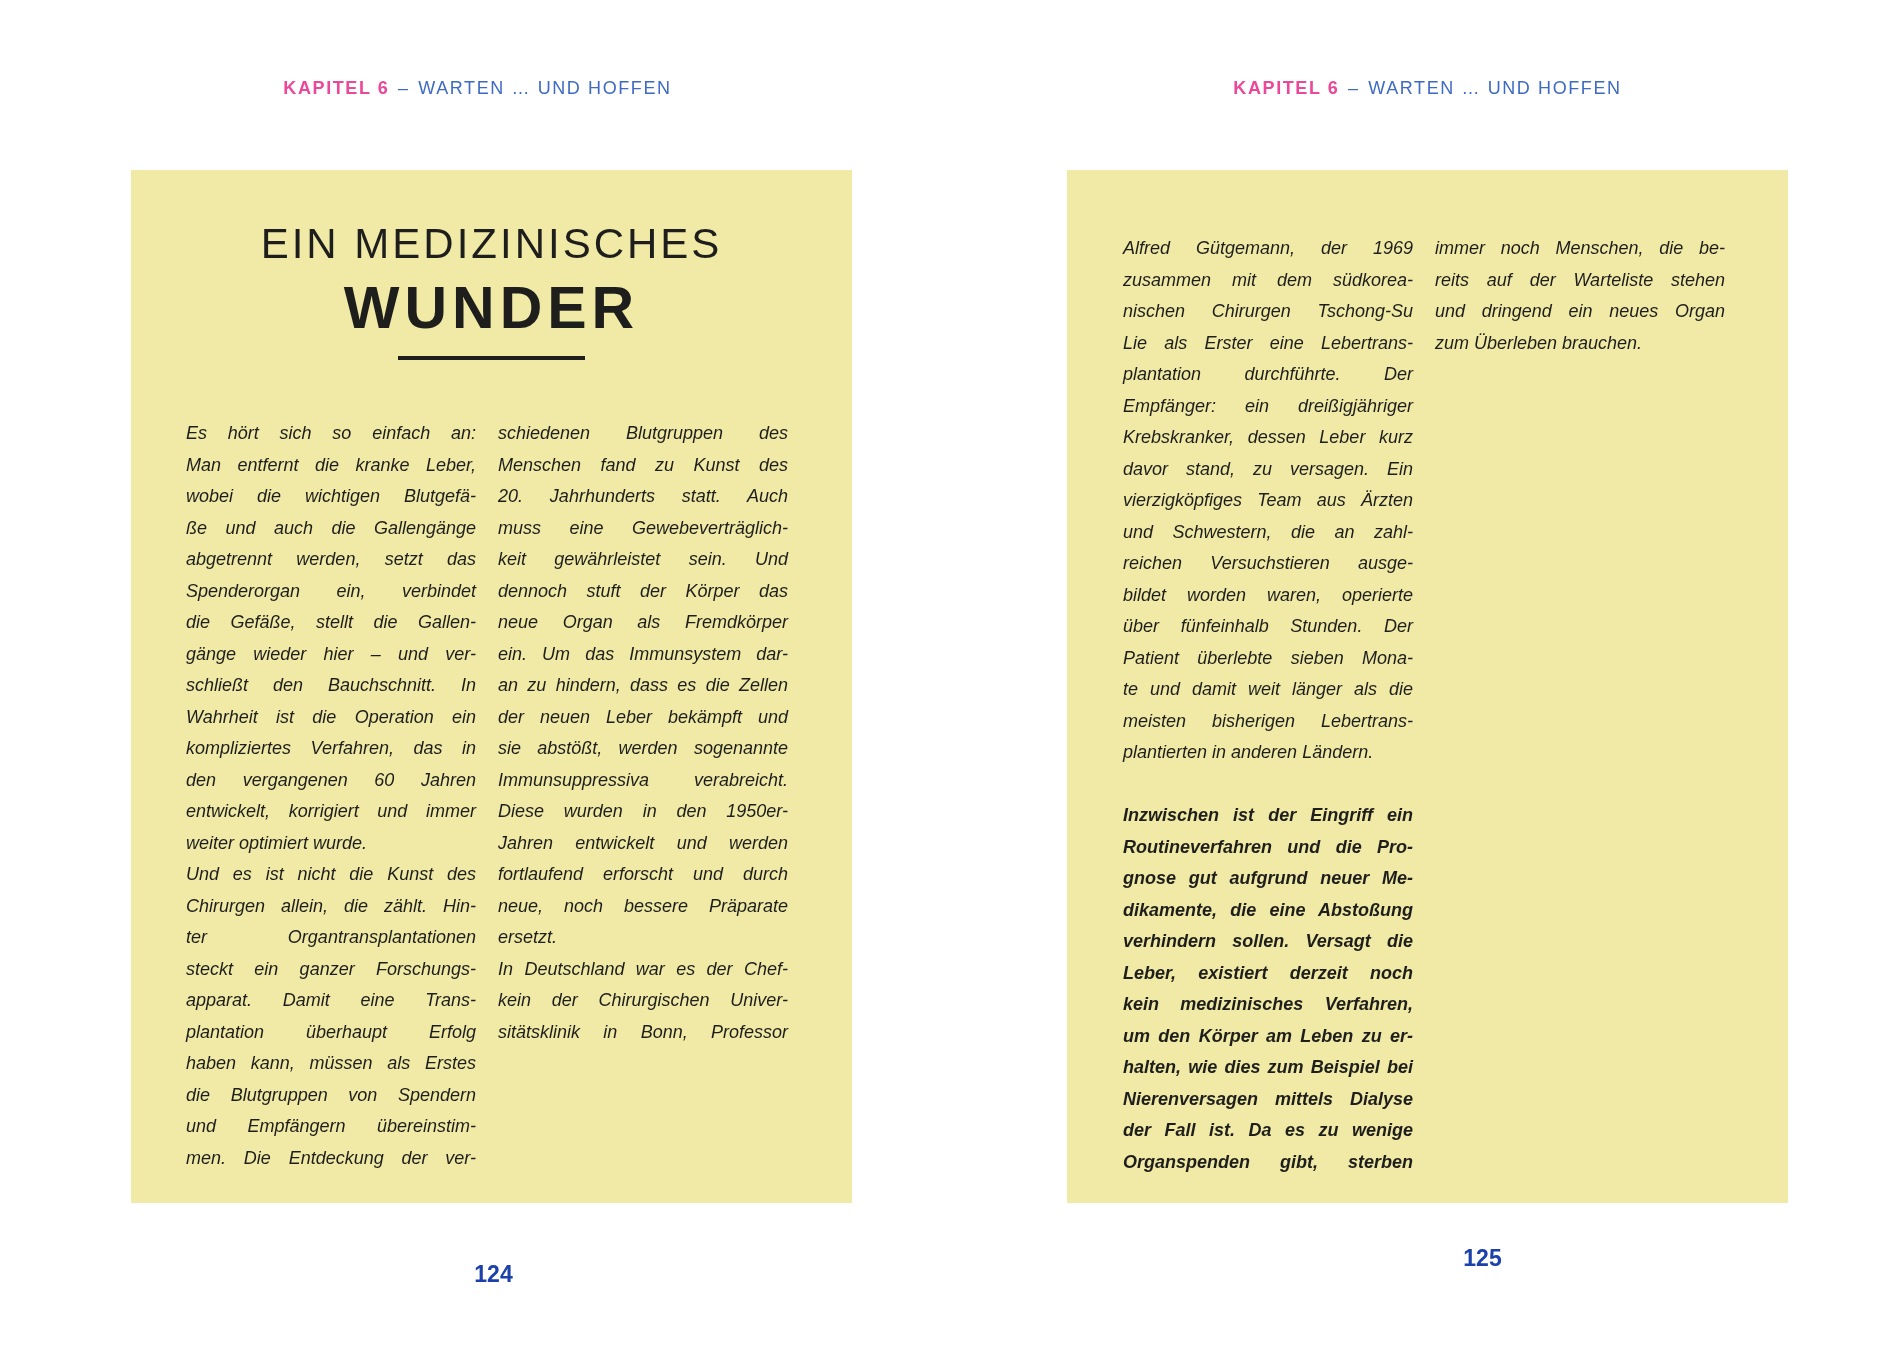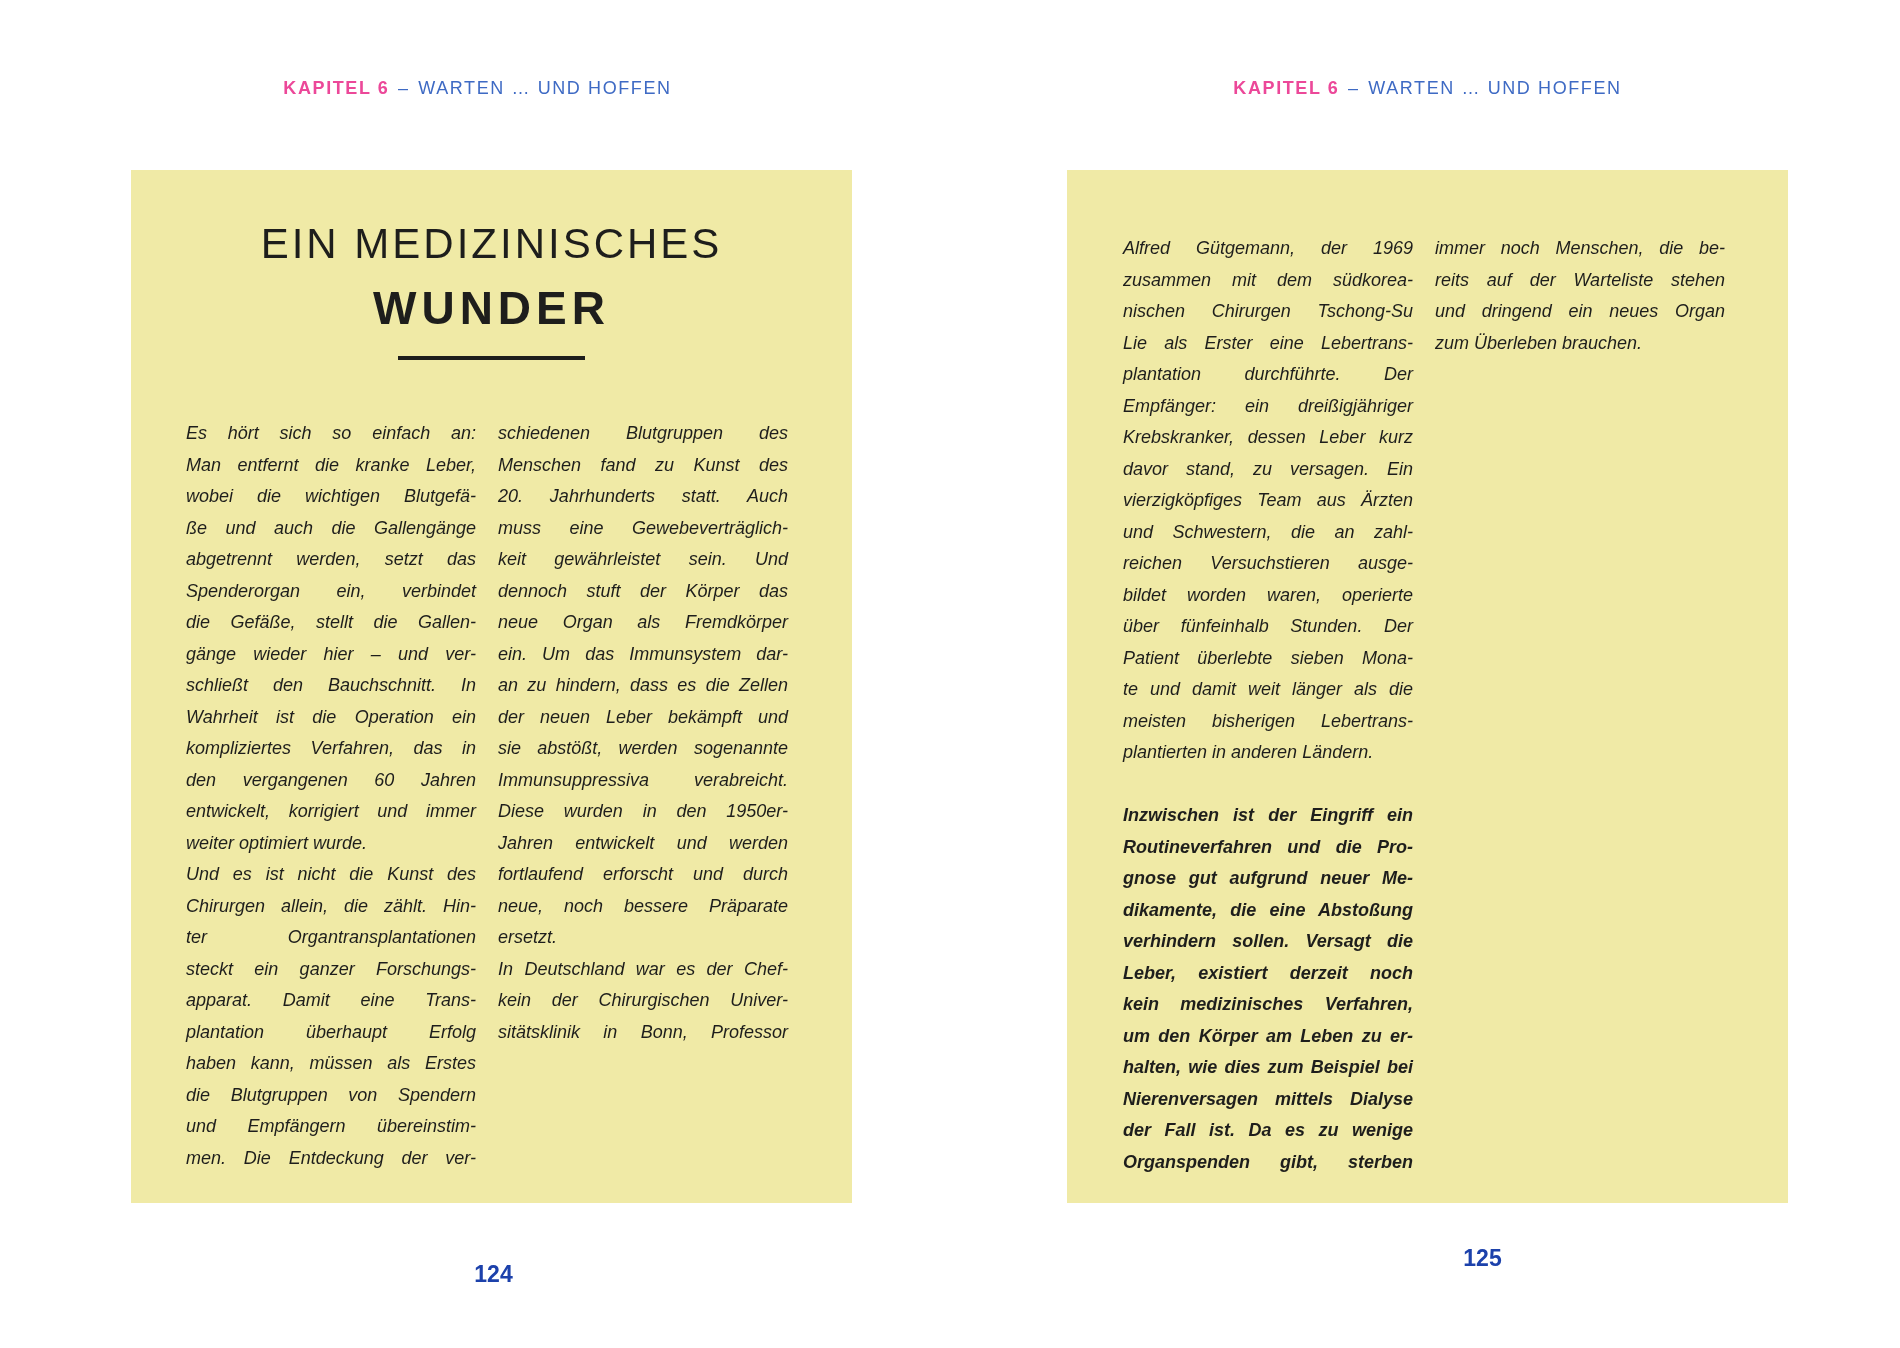--- a/index.html
+++ b/index.html
@@ -22,21 +22,21 @@
   .running-head.left{left:117px;}
   .running-head.right{left:1067px;}
   .panel{
     position:absolute;top:170px;width:721px;height:1033px;
     background:#f0eaa6;
   }
   .panel.left{left:131px;}
   .panel.right{left:1067px;}
   .article-title{position:absolute;left:0;width:100%;text-align:center;color:#1e1e1c;}
   .title-line1{top:50px;font-size:42px;font-weight:400;letter-spacing:3px;line-height:48px;}
-  .title-line2{top:112px;font-size:46px;font-weight:700;letter-spacing:5px;line-height:52px;}
+  .title-line2{top:112px;font-size:59px;font-weight:700;letter-spacing:5px;line-height:52px;}
   .rule{
     position:absolute;top:186px;left:267px;width:187px;height:4px;
     background:#1e1e1c;
   }
   .col{
     position:absolute;width:290px;
     font-style:italic;
     font-size:18px;line-height:31.5px;
     color:#1e1e1c;
   }

